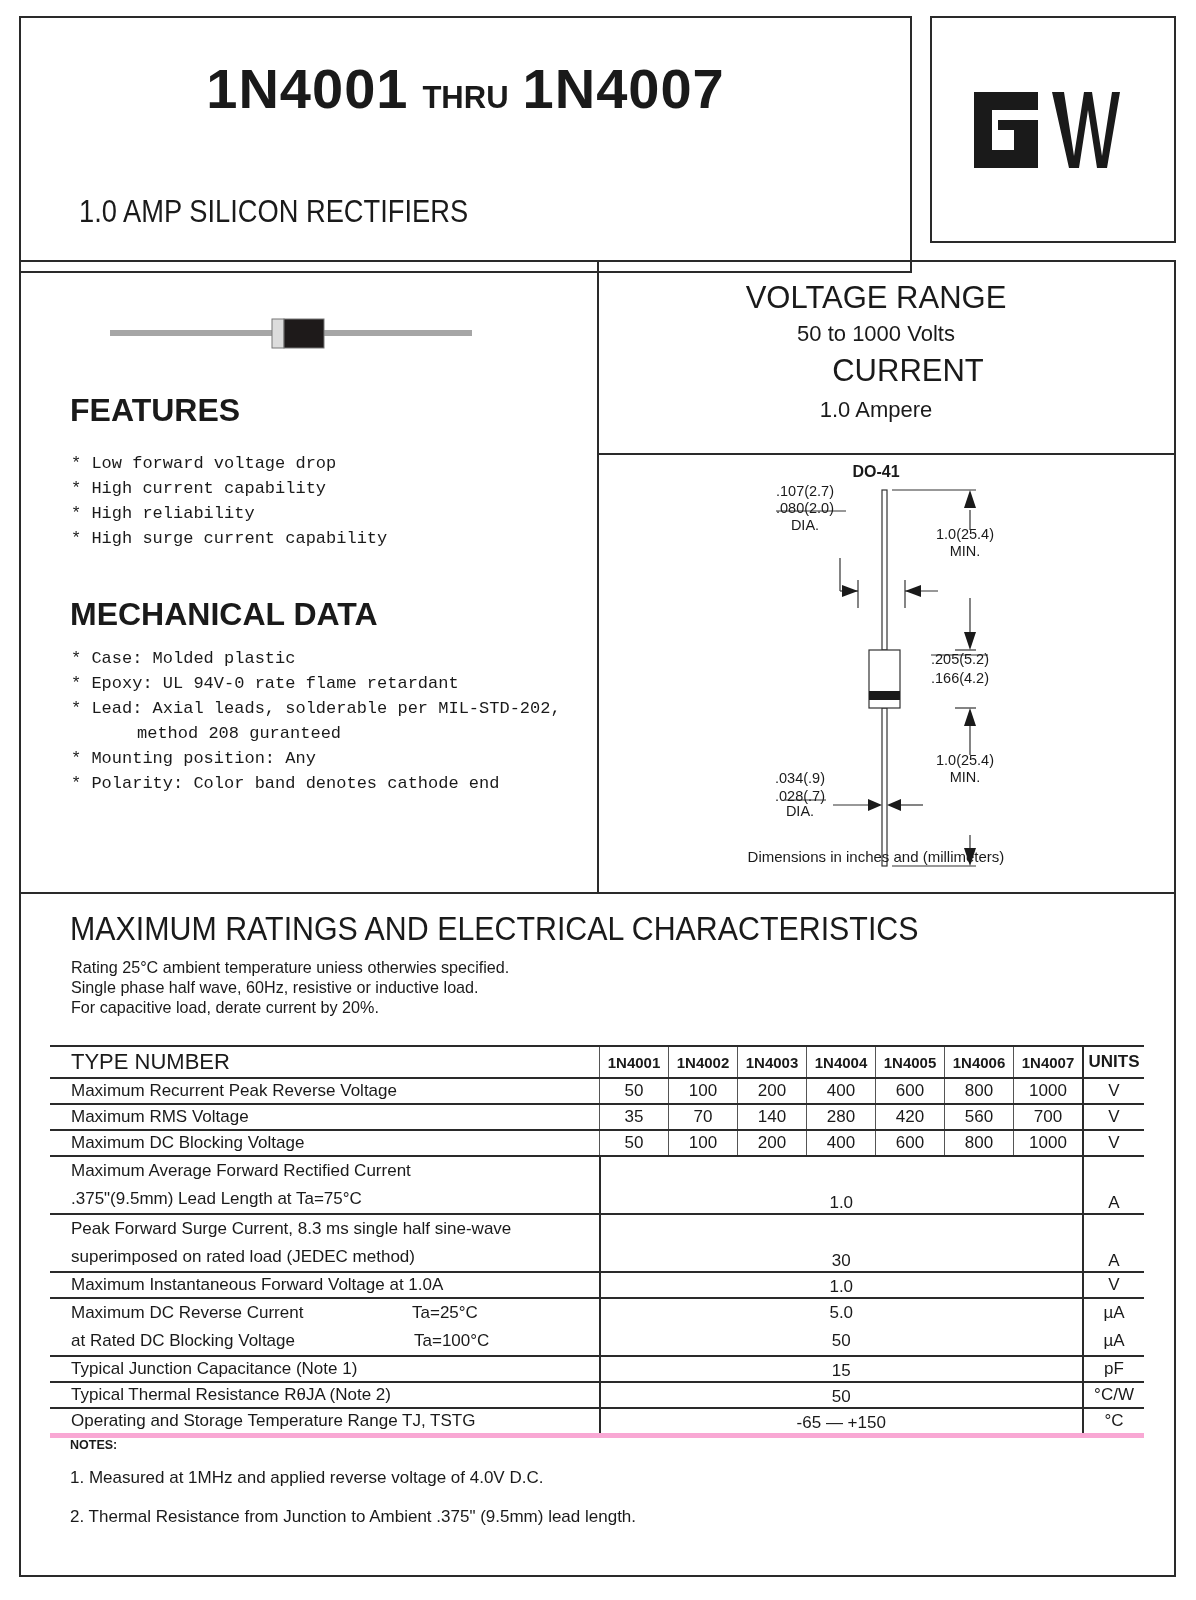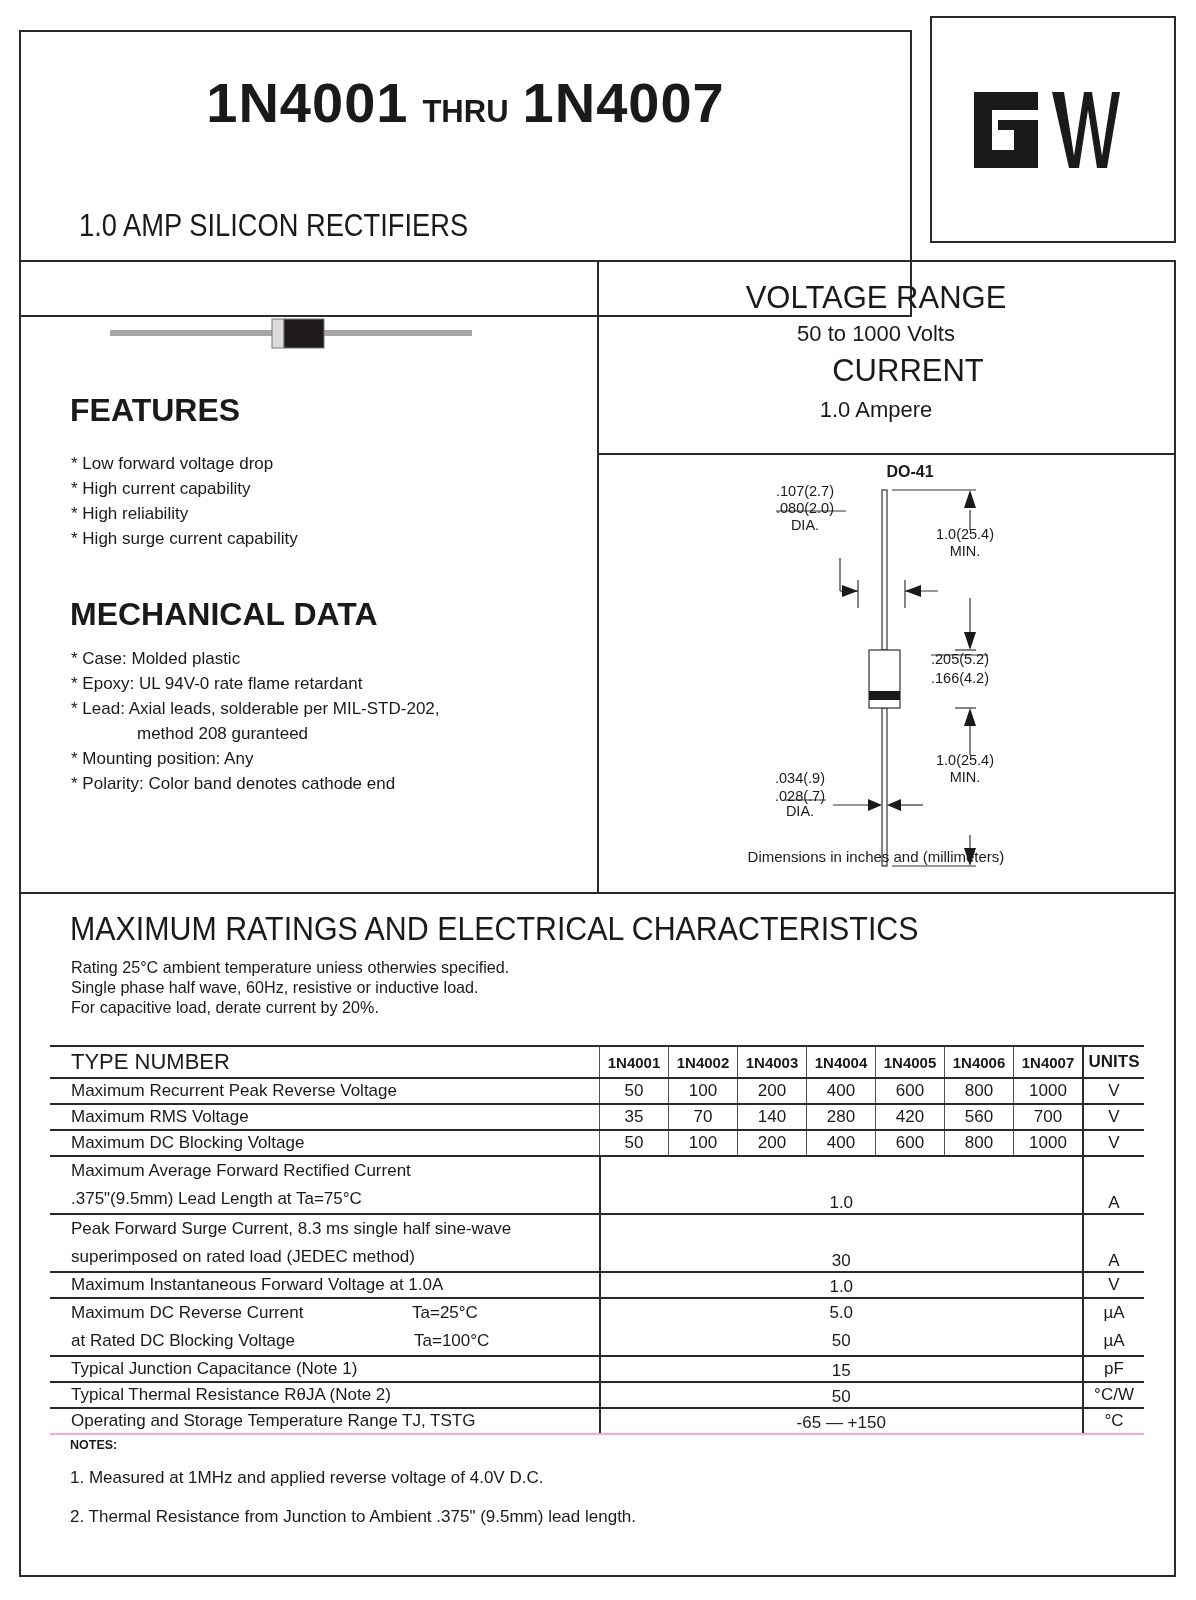--- a/index.html
+++ b/index.html
@@ -1,42 +1,42 @@
 <!DOCTYPE html>
 <html><head>
 <meta charset="utf-8">
 <style>
   html, body { margin:0; padding:0; background:#fff; }
   body { width:1196px; height:1600px; position:relative; font-family:"Liberation Sans", sans-serif; color:#1a1a1a; overflow:hidden; }
   .box { position:absolute; border:2px solid #2a2a2a; box-sizing:border-box; }
   .abs { position:absolute; }
-  #title-box { left:19px; top:30px; width:893px; height:287px; }
+  #title-box { left:19px; top:16px; width:893px; height:257px; }
   #logo-box { left:930px; top:16px; width:246px; height:227px; }
   #main-box { left:19px; top:260px; width:1157px; height:1317px; }
   .title-line { position:absolute; left:0; width:100%; top:38px; text-align:center; font-weight:bold; white-space:nowrap; }
   .title-line .big { font-size:56px; letter-spacing:1px; }
   .title-line .thru { font-size:31px; margin:0 14px; }
   .subtitle { position:absolute; left:58px; top:176px; font-size:31px; transform:scaleX(0.88); transform-origin:left; white-space:nowrap; }
   .vline { position:absolute; background:#2a2a2a; width:2px; }
   .hline { position:absolute; background:#2a2a2a; height:2px; }
   .sec-h { position:absolute; font-weight:bold; font-size:32px; white-space:nowrap; }
-  .list { position:absolute; font-size:17px; line-height:25px; white-space:nowrap; }
+  .list { position:absolute; font-size:17px; line-height:25px; white-space:nowrap;font-family:Liberation Mono, monospace; }
   .list div { }
   .center-txt { position:absolute; left:598px; width:556px; text-align:center; white-space:nowrap; }
   .dim { position:absolute; font-size:14.5px; text-align:center; line-height:17px; white-space:nowrap; }
   table.spec { position:absolute; left:50px; top:1045px; width:1094px; border-collapse:collapse; font-size:17px; }
   table.spec td { padding:0; height:24px; border-top:2px solid #2a2a2a; }
   table.spec tr.hdr td { height:30px; }
   table.spec td.lbl { padding-left:21px; white-space:nowrap; }
   table.spec td.val { text-align:center; border-left:1.5px solid #555; width:68px; }
   table.spec td.unit { text-align:center; border-left:2px solid #2a2a2a; width:60px; }
   table.spec td.span { text-align:center; border-left:2px solid #2a2a2a; vertical-align:bottom; }
   table.spec tr.tall td { height:54px; }
   table.spec tr.tall td.lbl { vertical-align:top; line-height:28px; }
-  table.spec tr.last td { border-bottom:2px solid #f9a8d4; }
+  table.spec tr.last td { border-bottom:5px solid #f9a8d4; }
   .hdr .lbl { font-size:22px; }
   .hdr .val, .hdr .unit { font-weight:bold; font-size:15px; }
   .hdr .unit { font-size:17px; }
   .notes { position:absolute; left:70px; font-size:17px; white-space:nowrap; }
 </style>
 </head>
 <body>
 
 <div class="box" id="title-box">
   <div class="title-line">
@@ -79,21 +79,21 @@
   <div style="padding-left:66px">method 208 guranteed</div>
   <div>* Mounting position: Any</div>
   <div>* Polarity: Color band denotes cathode end</div>
 </div>
 
 <div class="center-txt" style="top:280px;font-size:31px;">VOLTAGE RANGE</div>
 <div class="center-txt" style="top:321px;font-size:22px;">50 to 1000 Volts</div>
 <div class="center-txt" style="top:353px;font-size:31px;padding-left:32px;">CURRENT</div>
 <div class="center-txt" style="top:397px;font-size:22px;">1.0 Ampere</div>
 
-<div class="abs" style="left:598px;top:463px;width:556px;text-align:center;font-weight:bold;font-size:16px;margin-left:34px;">DO-41</div>
+<div class="abs" style="left:598px;top:463px;width:556px;text-align:center;font-weight:bold;font-size:16px;">DO-41</div>
 <svg class="abs" style="left:598px;top:480px" width="556" height="400">
   <g stroke="#333" fill="none" stroke-width="1.2">
 
     <rect x="284" y="10" width="5" height="160"></rect>
     <rect x="284" y="228" width="5" height="158"></rect>
 
     <rect x="271" y="170" width="31" height="58" fill="#fff"></rect>
 
     <line x1="294" y1="10" x2="378" y2="10"></line>
     <line x1="294" y1="386" x2="378" y2="386"></line>

